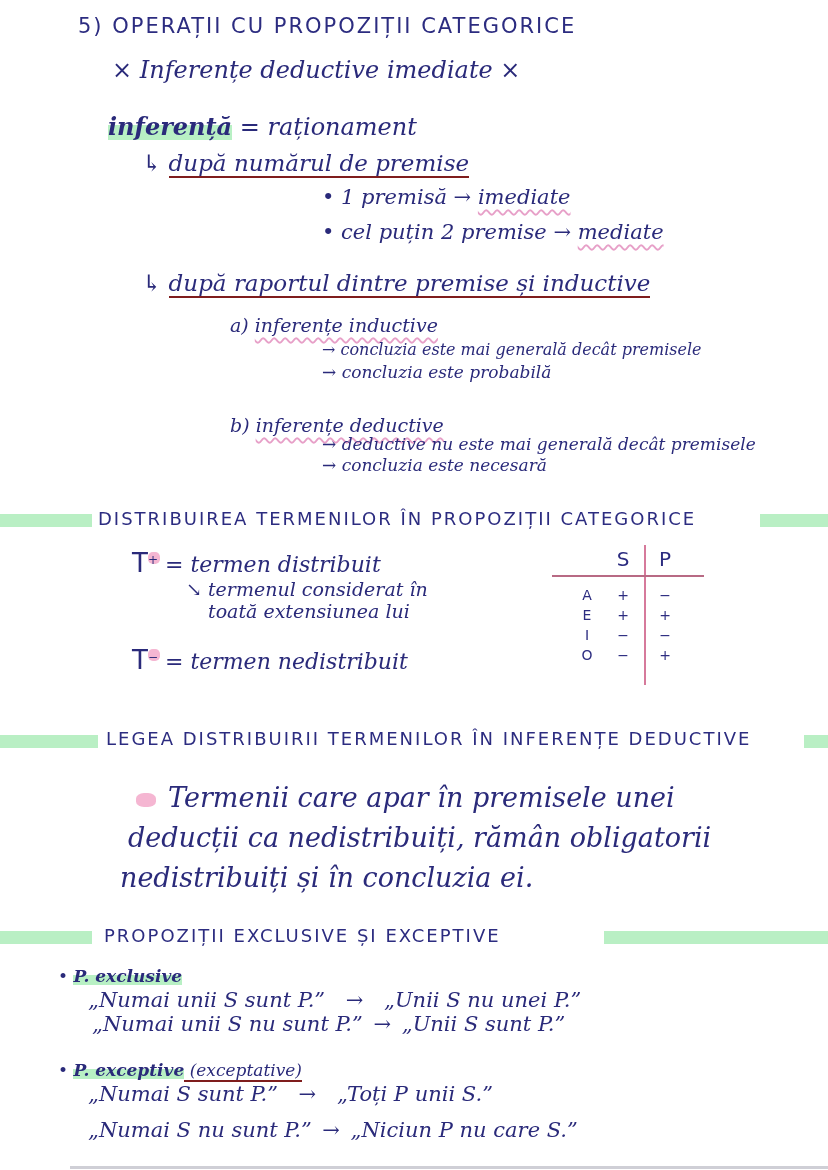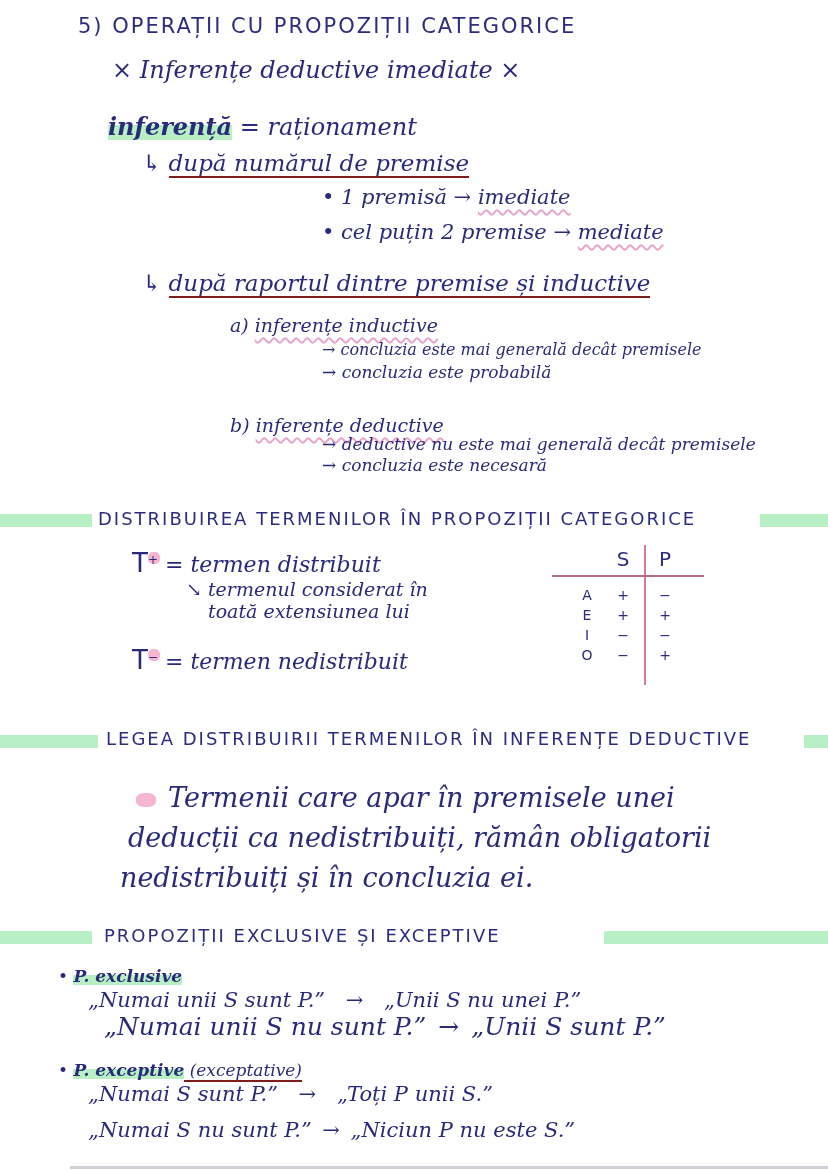--- a/index.html
+++ b/index.html
@@ -111,33 +111,33 @@
 <div class="abs caps" style="left:104px; top:925px; font-size:18px;">PROPOZIȚII EXCLUSIVE ȘI EXCEPTIVE</div>
 
 <div class="abs hand" style="left:58px; top:966px; font-size:17px;">
   • <span class="hl-green">P. exclusive</span>
 </div>
 <div class="abs hand" style="left:88px; top:988px; font-size:21px;">
   <span>„Numai unii S sunt P.”</span>
   <span style="margin:0 14px;">→</span>
   <span>„Unii S nu unei P.”</span>
 </div>
-<div class="abs hand" style="left:104px; top:1012px; font-size:25px;">
+<div class="abs hand" style="left:92px; top:1012px; font-size:21px;">
   <span>„Numai unii S nu sunt P.”</span>
   <span style="margin:0 4px;">→</span>
   <span>„Unii S sunt P.”</span>
 </div>
 
 <div class="abs hand" style="left:58px; top:1060px; font-size:17px;">
   • <span class="hl-green">P. exceptive</span><span class="ul-green"> (exceptative)</span>
 </div>
 <div class="abs hand" style="left:88px; top:1082px; font-size:21px;">
   <span>„Numai S sunt P.”</span>
   <span style="margin:0 14px;">→</span>
   <span>„Toți P unii S.”</span>
 </div>
 <div class="abs hand" style="left:88px; top:1118px; font-size:21px;">
   <span>„Numai S nu sunt P.”</span>
   <span style="margin:0 4px;">→</span>
-  <span>„Niciun P nu este S.”</span>
+  <span>„Niciun P nu care S.”</span>
 </div>
 
 <div class="bottom-edge"></div>
 
 </body></html>

